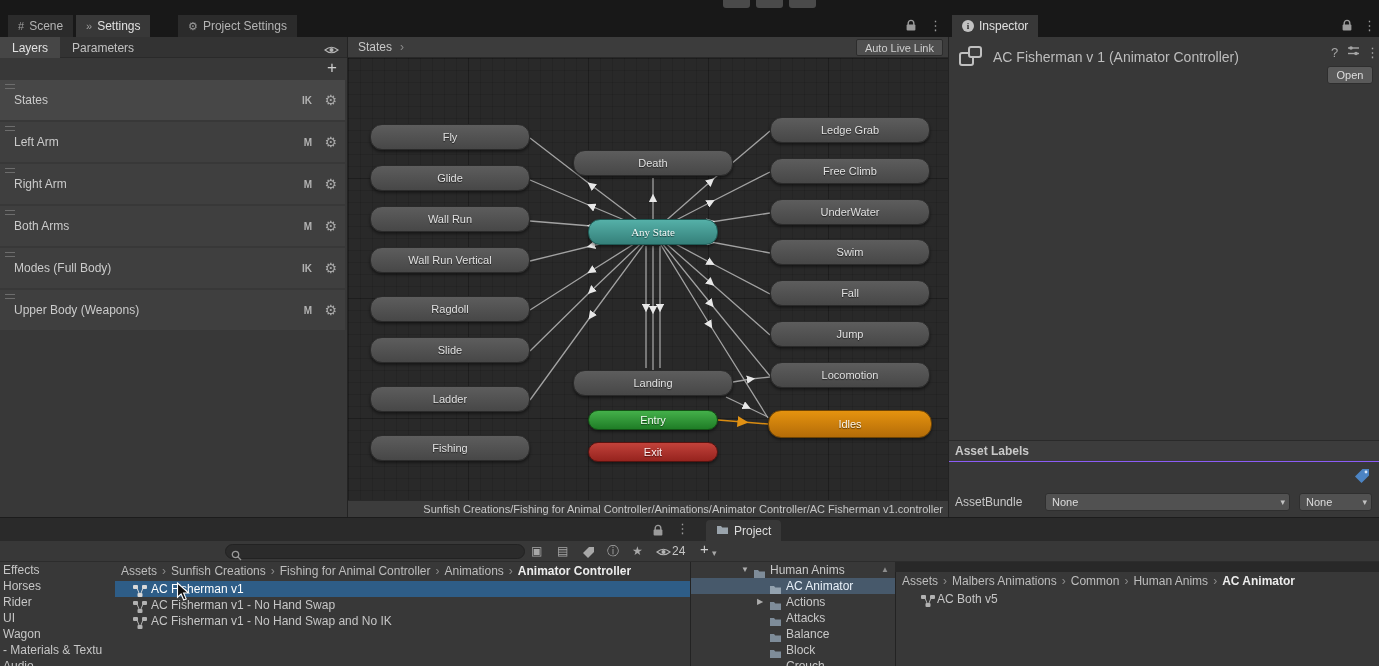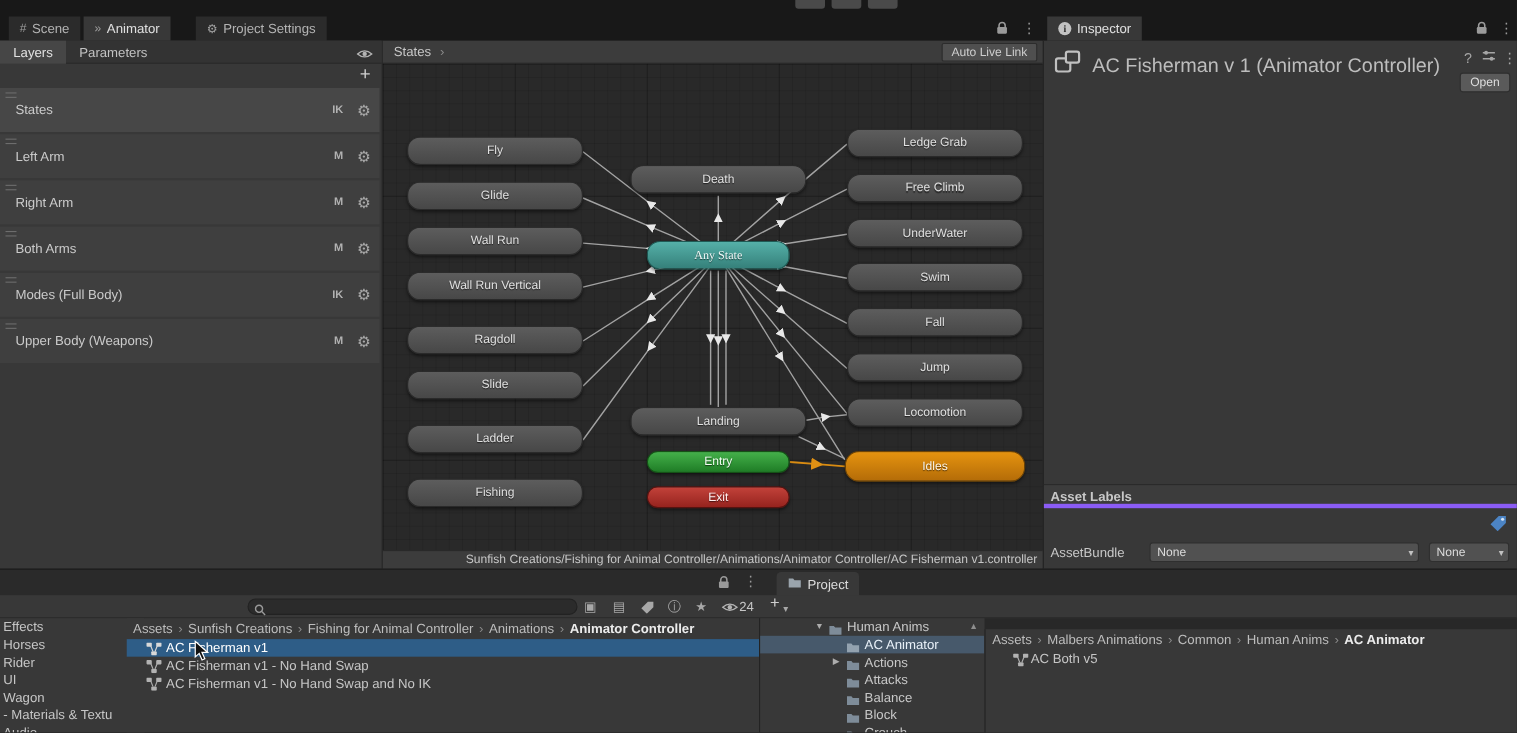--- a/index.html
+++ b/index.html
@@ -58,26 +58,26 @@
           font-size:11px; color:#e0e0e0; text-shadow:0 1px 1px rgba(0,0,0,0.6); }
   .node.any   { width:130px; background:linear-gradient(#55b0a8,#35807a); border-color:#1f5a55; color:#f2fbfa;font-family:Liberation Serif, serif; }
   .node.entry { width:130px; height:20px; border-radius:10px; background:linear-gradient(#44b04a,#1f7d26); border-color:#145216; color:#f0fff0; }
   .node.exit  { width:130px; height:20px; border-radius:10px; background:linear-gradient(#c2423a,#96231e); border-color:#571310; color:#ffecec; }
   .node.idles { width:164px; height:28px; border-radius:13px; background:linear-gradient(#e5930f,#b46c08); border-color:#6e4405; color:#fff6e6; }
   #graph-status { position:absolute; left:0; top:463px; width:100%; height:17px; background:#3c3c3c; border-top:1px solid #292929;
                   font-size:11px; color:#c6c6c6; text-align:right; padding:2px 5px 0 0; white-space:nowrap; overflow:hidden; }
 
   
   #inspector-panel { left:948px; top:37px; width:431px; height:480px; background:#383838; border-left:1px solid #232323; }
-  #insp-title { position:absolute; left:44px; top:12px; font-size:18px; color:#bdbdbd; }
+  #insp-title { position:absolute; left:44px; top:12px; font-size:14px; color:#bdbdbd; }
   .insp-hico { position:absolute; top:8px; color:#a6a6a6; font-size:13px; }
   #open-btn { position:absolute; left:378px; top:29px; width:46px; height:18px; background:#5a5a5a; border:1px solid #2e2e2e;
               border-radius:3px; font-size:11px; color:#dedede; display:flex; align-items:center; justify-content:center; }
   #asset-labels-bar { position:absolute; left:0; top:403px; width:100%; height:22px; background:#3c3c3c;
-                      border-top:1px solid #2a2a2a; border-bottom:4px solid #8b5cf6;
+                      border-top:1px solid #2a2a2a; border-bottom:1px solid #8b5cf6;
                       font-size:12px; font-weight:bold; color:#c8c8c8; padding:3px 0 0 6px; }
   .dd { position:absolute; height:18px; background:#515151; border:1px solid #2f2f2f; border-radius:3px;
         font-size:11px; color:#dcdcdc; display:flex; align-items:center; padding:0 6px; }
   .dd .dd-arrow { position:absolute; right:4px; color:#c2c2c2; font-size:9px; }
   #ab-label { position:absolute; left:6px; top:458px; font-size:12px; color:#c8c8c8; }
 
   
   #midstrip { left:0; top:517px; width:1379px; height:24px; background:#2a2a2a; border-top:1px solid #1c1c1c; }
   #project-tab { position:absolute; left:706px; top:2px; height:22px; padding:0 10px; background:#383838;
                  border-radius:4px 4px 0 0; display:flex; align-items:center; gap:5px; font-size:12px; color:#dcdcdc; }
@@ -114,21 +114,21 @@
   <div class="cutbtn" style="left:723px"></div>
   <div class="cutbtn" style="left:756px"></div>
   <div class="cutbtn" style="left:789px"></div>
 
   <div class="tab" style="left:8px">
     <span class="tab-ico">#</span>
     <span>Scene</span>
   </div>
   <div class="tab active" style="left:76px">
     <span class="tab-ico">»</span>
-    <span>Animator</span>
+    <span>Settings</span>
   </div>
   <div class="tab" style="left:178px">
     <span class="tab-ico">⚙</span>
     <span>Project Settings</span>
   </div>
 
   <span class="winico" style="left:905px; top:19px">
     <svg width="12" height="13" viewBox="0 0 12 13">
         <path d="M3.2,6 V4.2 a2.8,2.8 0 0 1 5.6,0 V6" fill="none" stroke="#9a9a9a" stroke-width="1.4"></path>
         <rect x="1.6" y="5.6" width="8.8" height="6" rx="1" fill="#9a9a9a"></rect>

